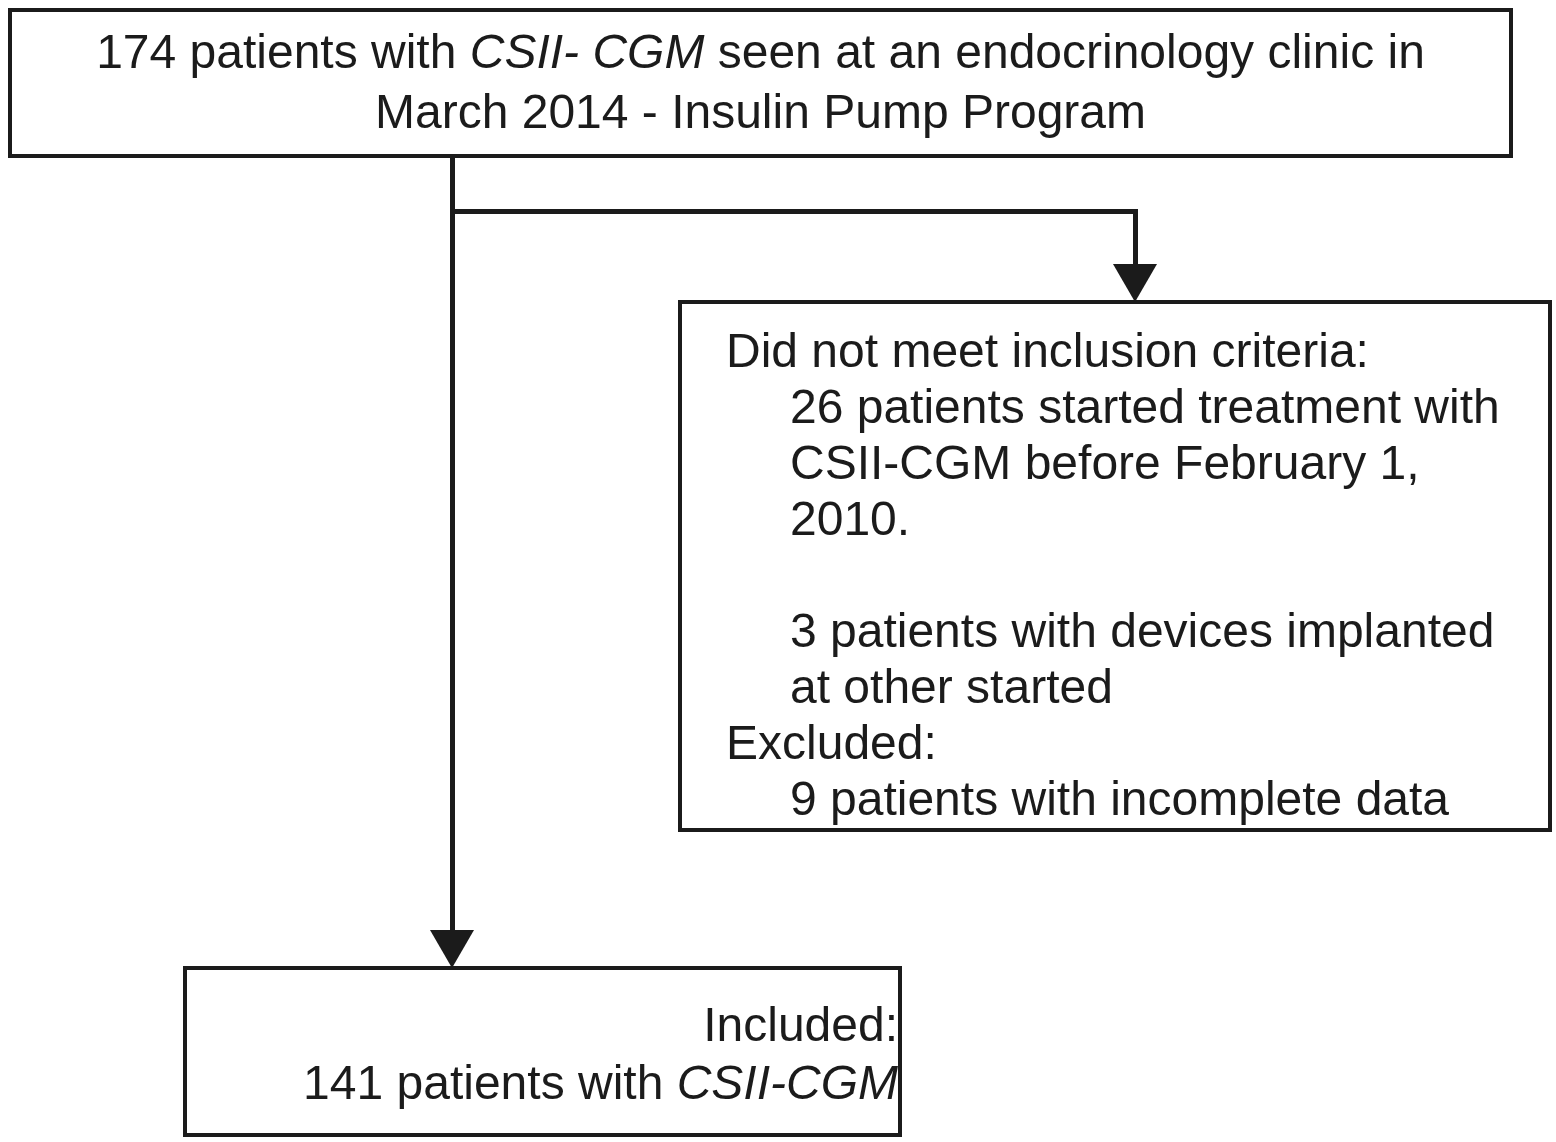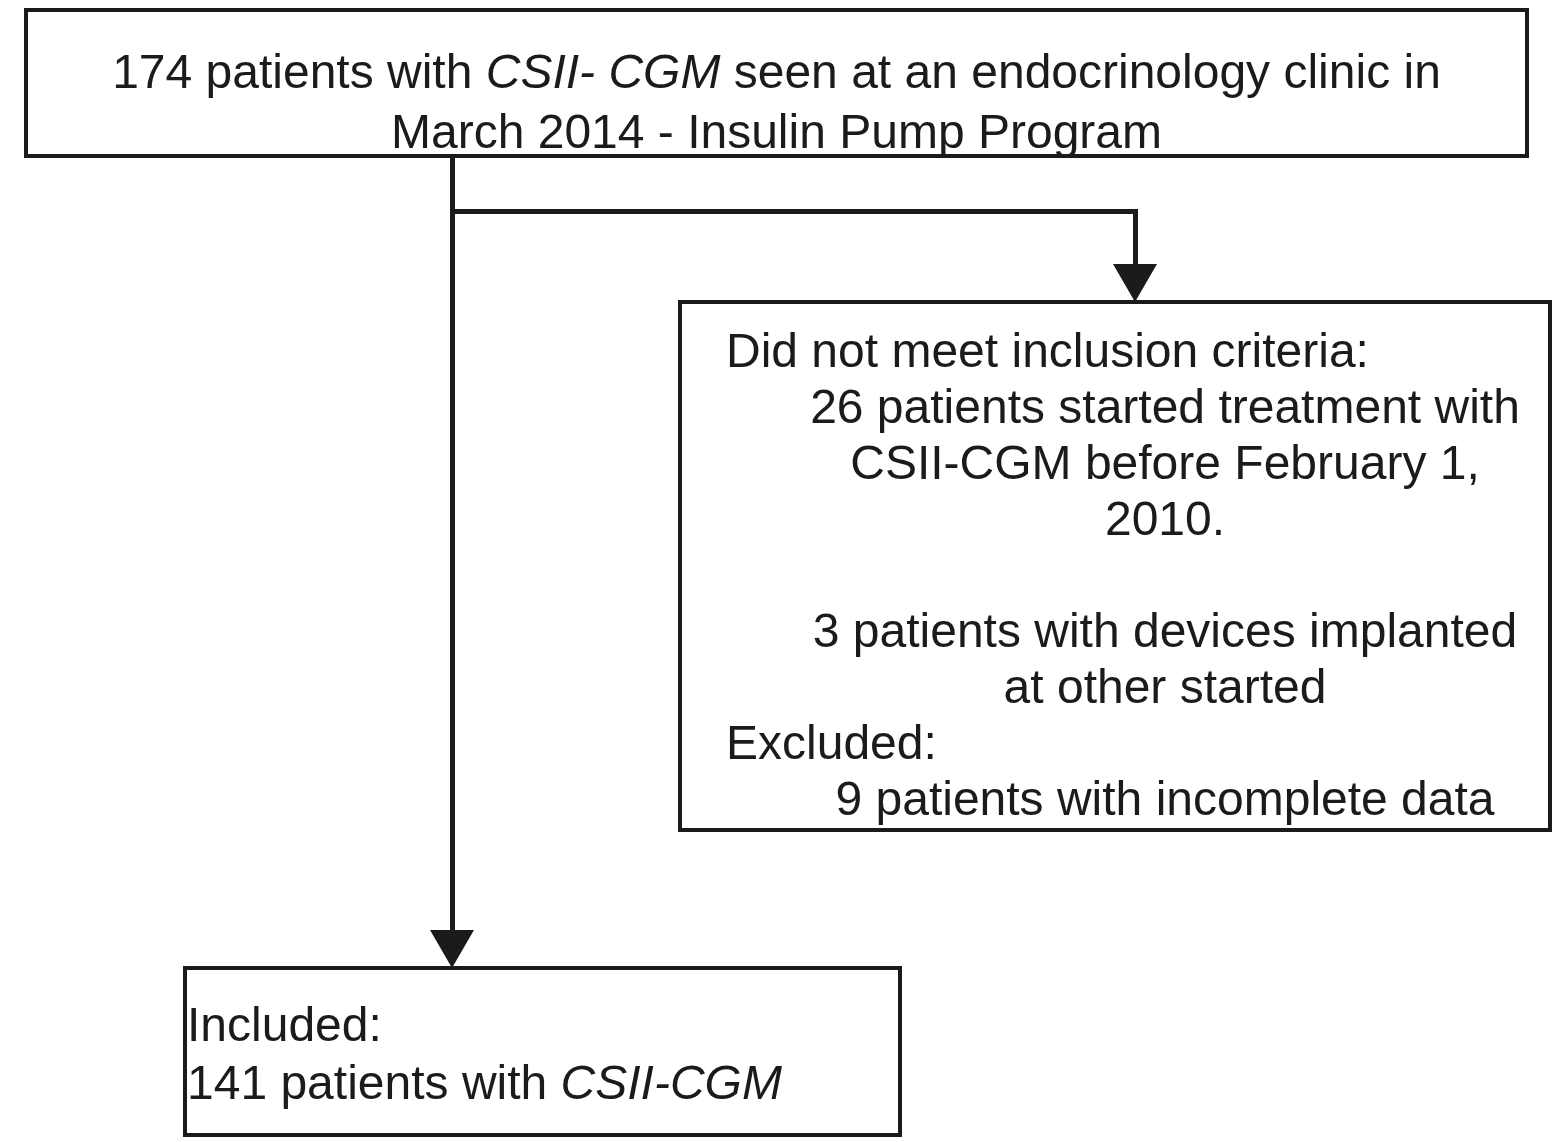--- a/index.html
+++ b/index.html
@@ -38,46 +38,45 @@
 
   
   .source-box {
     left: 8px;
     top: 8px;
     width: 1505px;
     height: 150px;
     font-size: 48px;
     line-height: 60px;
     text-align: center;
-    padding-top: 30px;
-    margin-left: 16px;
+    padding-top: 10px;
   }
 
   
   .exclusion-box {
     left: 678px;
     top: 300px;
     width: 874px;
     height: 532px;
     font-size: 48px;
     line-height: 56px;
     padding: 19px 8px 0 44px;
   }
-  .exclusion-box .indent { padding-left: 64px; text-align: center; }
+  .exclusion-box .indent { padding-left: 64px; }
   .exclusion-box .blank-line { height: 56px; }
 
   
   .included-box {
     left: 183px;
     top: 966px;
     width: 719px;
     height: 171px;
     font-size: 48px;
     line-height: 58px;
-    text-align: left;
+    text-align: right;
     padding-top: 26px;
   }
 
   
   .main-vertical     { left: 450px;  top: 157px; width: 5px;   height: 778px; }
   .branch-horizontal { left: 450px;  top: 209px; width: 688px; height: 5px;  }
   .branch-vertical   { left: 1133px; top: 209px; width: 5px;   height: 60px; }
   .arrowhead-exclusion { left: 1113px; top: 264px; }
   .arrowhead-included  { left: 430px;  top: 930px; }
 </style>

